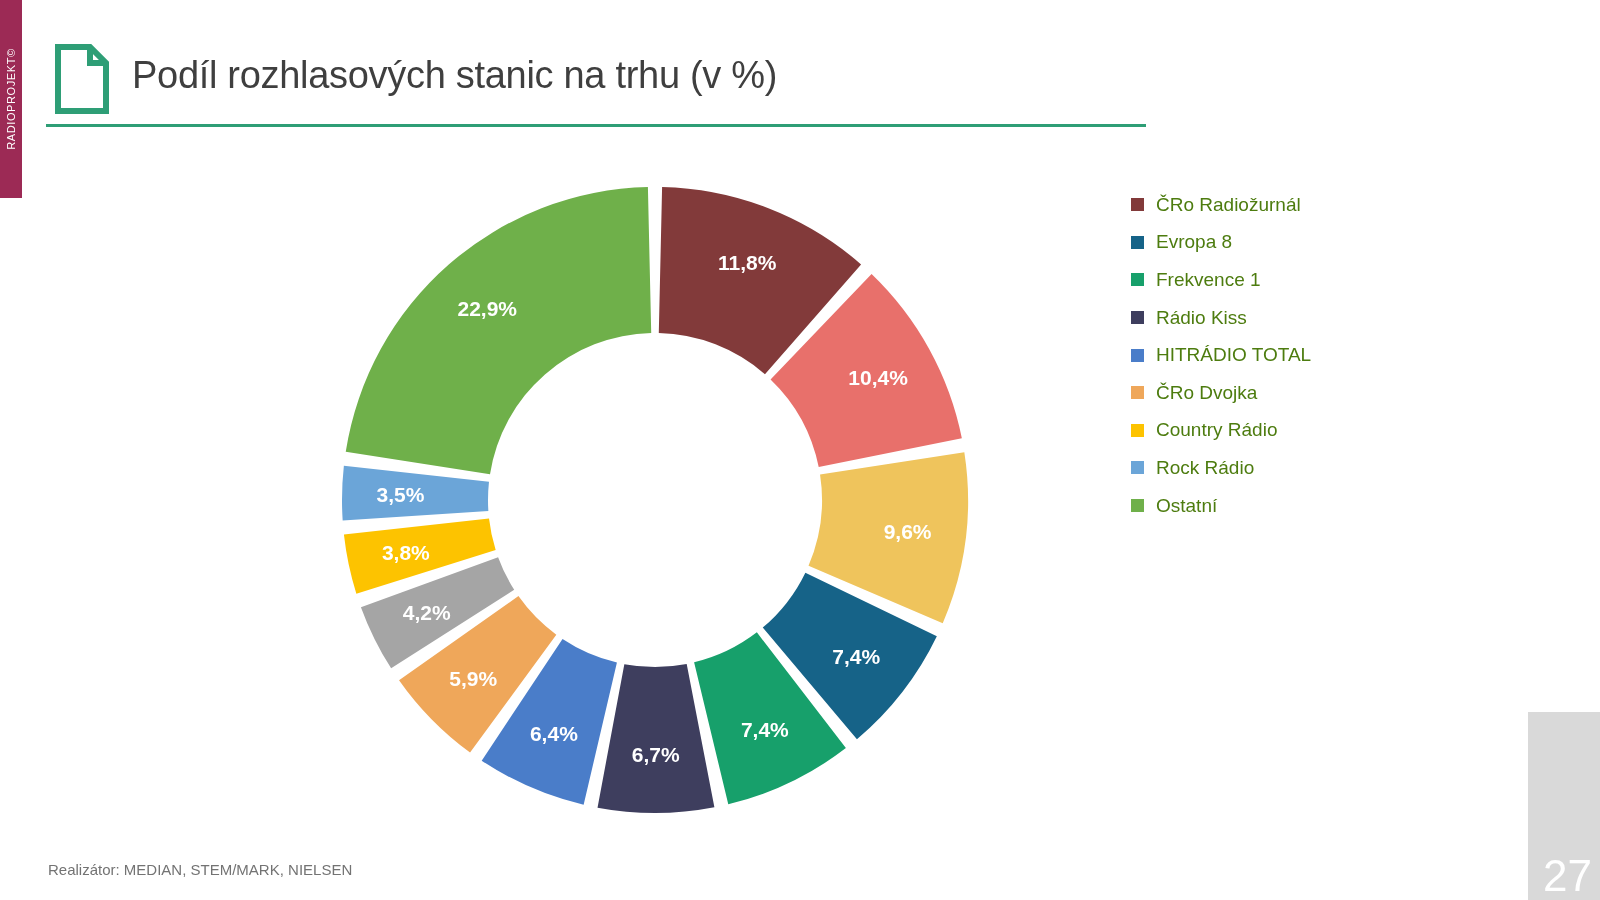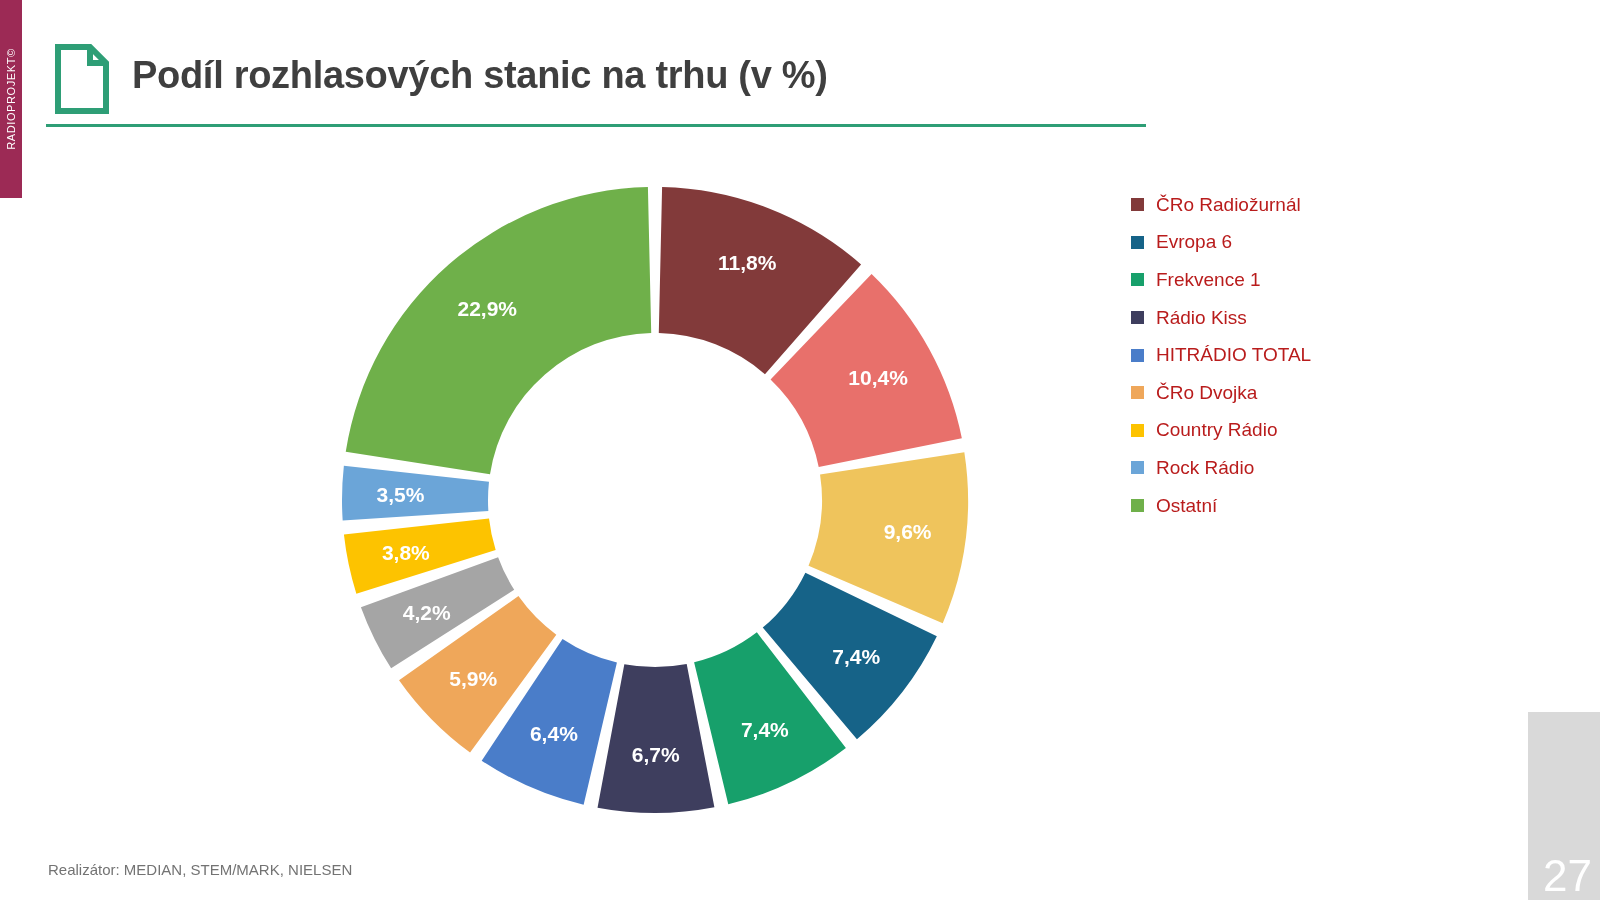--- a/index.html
+++ b/index.html
@@ -56,21 +56,21 @@
     left: 8px;
     top: 10px;
     width: 56px;
     height: 70px;
   }
   .page-title {
     position: absolute;
     left: 86px;
     top: 20px;
     font-size: 38px;
-    font-weight: bold;
+    font-weight: normal;
     color: #3F3F3F;
     letter-spacing: -0.3px;
     white-space: nowrap;
     font-family: "Liberation Sans", sans-serif;
   }
   .title-rule {
     position: absolute;
     left: 0px;
     top: 90px;
     width: 1100px;
@@ -113,21 +113,21 @@
     height: 37.6px;
   }
   .legend-swatch {
     width: 13px;
     height: 13px;
     flex: 0 0 13px;
     margin-right: 12px;
   }
   .legend-label {
     font-size: 19px;
-    color: #b91c1c;
+    color: #4d7c0f;
     white-space: nowrap;
     font-family: "Liberation Sans", sans-serif;
   }
 
   
   .footer-note {
     position: absolute;
     left: 48px;
     bottom: 22px;
     font-size: 15px;
@@ -204,21 +204,21 @@
   </svg>
 </div>
 
 <div class="legend" id="legend">
     <div class="legend-item">
       <span class="legend-swatch" style="background: rgb(130, 58, 58);"></span>
       <span class="legend-label">ČRo Radiožurnál</span>
     </div>
     <div class="legend-item">
       <span class="legend-swatch" style="background: rgb(22, 99, 136);"></span>
-      <span class="legend-label">Evropa 6</span>
+      <span class="legend-label">Evropa 8</span>
     </div>
     <div class="legend-item">
       <span class="legend-swatch" style="background: rgb(23, 160, 107);"></span>
       <span class="legend-label">Frekvence 1</span>
     </div>
     <div class="legend-item">
       <span class="legend-swatch" style="background: rgb(62, 62, 94);"></span>
       <span class="legend-label">Rádio Kiss</span>
     </div>
     <div class="legend-item">

